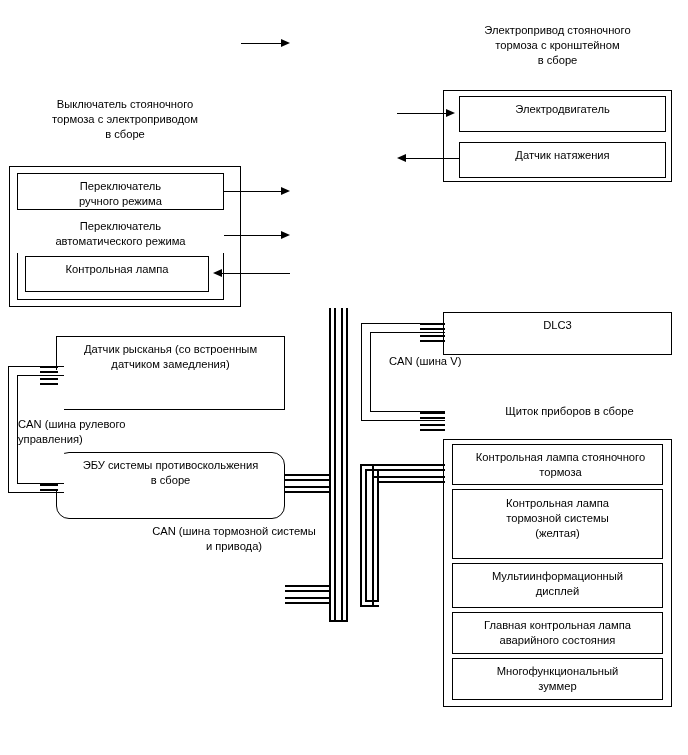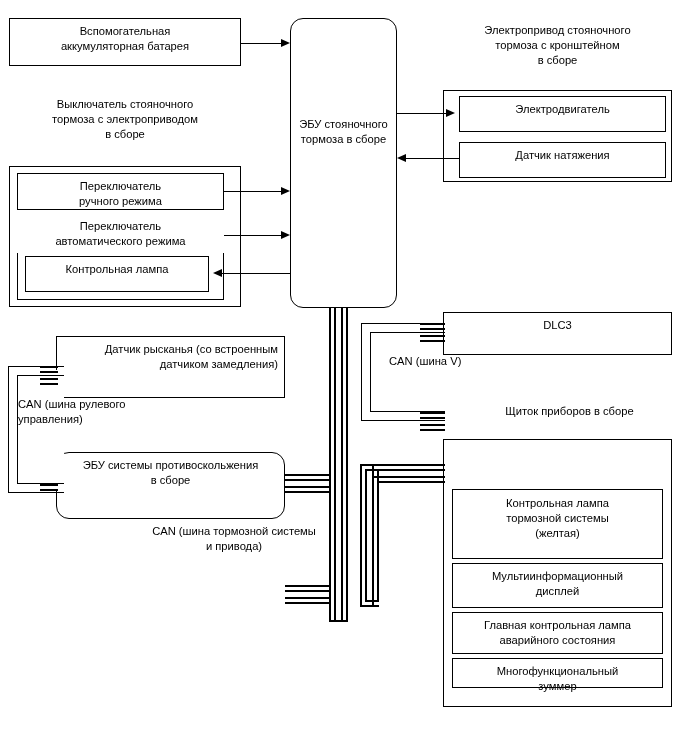--- a/index.html
+++ b/index.html
@@ -43,39 +43,35 @@
   .arw-l{border-top:4.5px solid transparent;border-bottom:4.5px solid transparent;border-right:9px solid #000;}
   
   .bus{position:absolute;box-sizing:border-box;border:1.6px solid #000;background:transparent;}
   .busfill{position:absolute;box-sizing:border-box;background:#fff;}
 </style>
 </head>
 <body>
 
 <div id="diagram">
 
-  <div class="box" style="left:9px;top:18px;width:232px;height:48px;">Вспомогательная
-аккумуляторная батарея</div>
 
   <div class="box tl outer" style="left:9px;top:92px;width:232px;height:215px;padding:0;"></div>
   <div class="box" style="left:9px;top:92px;width:232px;height:74px;border:none;padding-top:5px;">Выключатель стояночного
 тормоза с электроприводом
 в сборе</div>
   <div class="ln hline" style="left:9px;top:166px;width:232px;"></div>
 
   <div class="box" style="left:17px;top:173px;width:207px;height:37px;">Переключатель
 ручного режима</div>
 
   <div class="box tl outer" style="left:17px;top:215px;width:207px;height:85px;padding:0;"></div>
   <div class="box" style="left:17px;top:215px;width:207px;height:38px;border:none;padding-top:4px;">Переключатель
 автоматического режима</div>
   <div class="box" style="left:25px;top:256px;width:184px;height:36px;">Контрольная лампа</div>
 
-  <div class="box rounded" style="left:290px;top:18px;width:107px;height:290px;padding-top:98px;">ЭБУ стояночного
-тормоза в сборе</div>
 
   <div class="box tl outer" style="left:443px;top:18px;width:229px;height:164px;padding:0;"></div>
   <div class="box" style="left:443px;top:18px;width:229px;height:72px;border:none;padding-top:5px;">Электропривод стояночного
 тормоза с кронштейном
 в сборе</div>
   <div class="ln hline" style="left:443px;top:90px;width:229px;"></div>
   <div class="box" style="left:459px;top:96px;width:207px;height:36px;">Электродвигатель</div>
   <div class="box" style="left:459px;top:142px;width:207px;height:36px;">Датчик натяжения</div>
 
   <div class="ln hline" style="left:241px;top:43px;width:43px;"></div>
@@ -89,41 +85,43 @@
 
   <div class="ln hline" style="left:222px;top:273px;width:68px;"></div>
   <div class="arw arw-l" style="left:213px;top:269px;"></div>
 
   <div class="ln hline" style="left:397px;top:113px;width:52px;"></div>
   <div class="arw arw-r" style="left:446px;top:109px;"></div>
 
   <div class="ln hline" style="left:406px;top:158px;width:53px;"></div>
   <div class="arw arw-l" style="left:397px;top:154px;"></div>
 
-  <div class="box tl" style="left:56px;top:336px;width:229px;height:62px;text-align:right;">Датчик рысканья (со встроенным
+  <div class="box tl" style="left:56px;top:336px;width:229px;height:74px;text-align:center;">Датчик рысканья (со встроенным
 датчиком замедления)</div>
 
   <div class="box rounded tl" style="left:56px;top:452px;width:229px;height:67px;text-align:center;">ЭБУ системы противоскольжения
 в сборе</div>
 
 
   <div class="box" style="left:443px;top:312px;width:229px;height:43px;">DLC3</div>
 
   <div class="box tl outer" style="left:443px;top:398px;width:229px;height:309px;padding:0;"></div>
   <div class="box tl" style="left:443px;top:398px;width:229px;height:41px;border:none;padding:6px 0 0 24px;">Щиток приборов в сборе</div>
   <div class="ln hline" style="left:443px;top:439px;width:229px;"></div>
 
+  <div class="box tl" style="left:452px;top:444px;width:211px;height:41px;padding-left:12px;">Контрольная лампа стояночного
+тормоза</div>
   <div class="box" style="left:452px;top:489px;width:211px;height:70px;padding-top:6px;">Контрольная лампа
 тормозной системы
 (желтая)</div>
   <div class="box" style="left:452px;top:563px;width:211px;height:45px;">Мультиинформационный
 дисплей</div>
   <div class="box" style="left:452px;top:612px;width:211px;height:42px;">Главная контрольная лампа
 аварийного состояния</div>
-  <div class="box" style="left:452px;top:658px;width:211px;height:30px;">Многофункциональный
+  <div class="box" style="left:452px;top:658px;width:211px;height:42px;">Многофункциональный
 зуммер</div>
 
   <div class="bus" style="left:8px;top:366px;width:56px;height:127px;border-right:none;"></div>
   <div class="bus" style="left:17px;top:375px;width:47px;height:109px;border-right:none;"></div>
   <div class="busfill" style="left:13.5px;top:369.5px;width:50px;height:120px;border-left:3.2px solid #fff;"></div>
   <div class="bus" style="left:8px;top:366px;width:56px;height:127px;border-right:none;"></div>
   <div class="bus" style="left:17px;top:375px;width:47px;height:109px;border-right:none;"></div>
 
   <div class="bus" style="left:361px;top:323px;width:84px;height:98px;border-left:1.6px solid #000;border-right:none;"></div>
   <div class="bus" style="left:370px;top:332px;width:75px;height:80px;border-right:none;"></div>
@@ -168,19 +166,19 @@
   <div class="ln hline" style="left:420px;top:429px;width:25px;height:2px;"></div>
 
   <div class="ln hline" style="left:40px;top:366px;width:18px;height:2px;"></div>
   <div class="ln hline" style="left:40px;top:371px;width:18px;height:2px;"></div>
   <div class="ln hline" style="left:40px;top:378px;width:18px;height:2px;"></div>
   <div class="ln hline" style="left:40px;top:383px;width:18px;height:2px;"></div>
 
   <div class="ln hline" style="left:40px;top:484px;width:18px;height:2px;"></div>
   <div class="ln hline" style="left:40px;top:489px;width:18px;height:2px;"></div>
 
-  <div class="lbl" style="left:18px;top:397px;width:160px;">CAN (шина рулевого
+  <div class="lbl" style="left:18px;top:417px;width:160px;">CAN (шина рулевого
 управления)</div>
   <div class="lbl" style="left:134px;top:524px;width:200px;text-align:center;">CAN (шина тормозной системы
 и привода)</div>
   <div class="lbl" style="left:389px;top:354px;width:110px;">CAN (шина V)</div>
 
 </div>
 
 </body></html>

